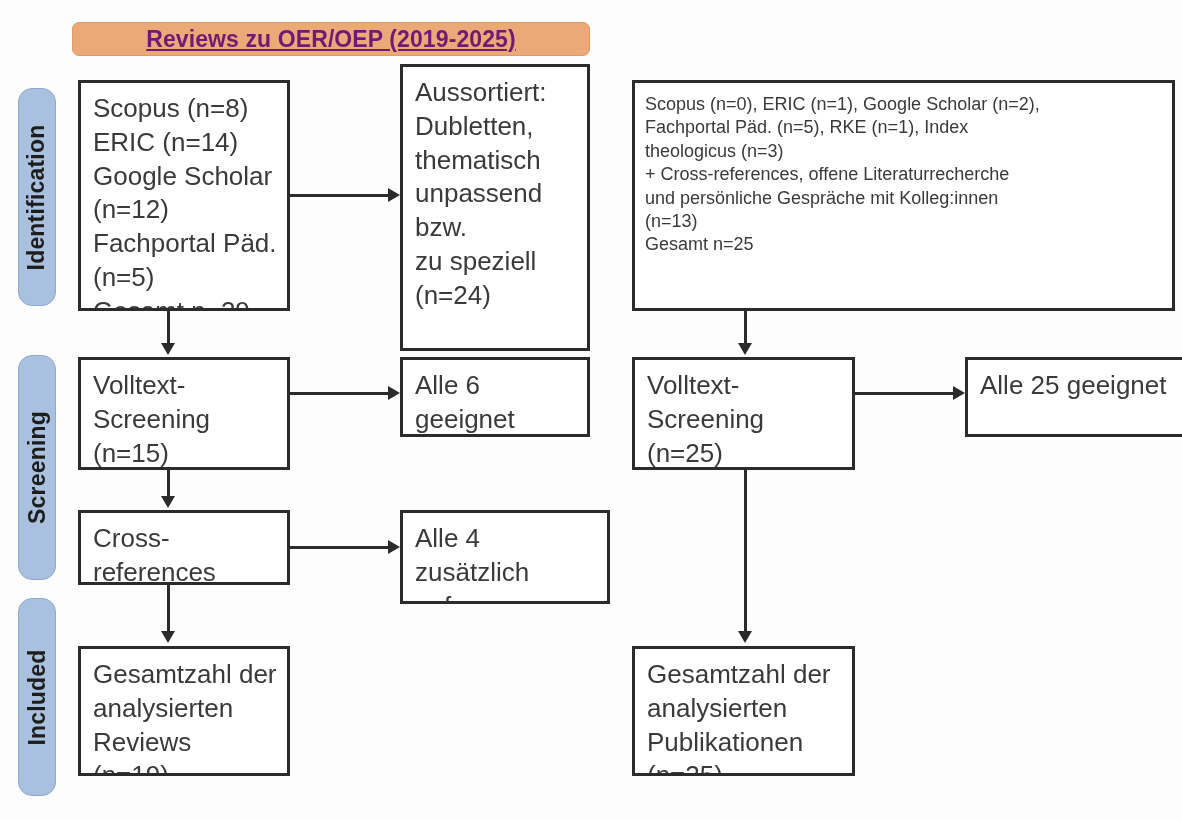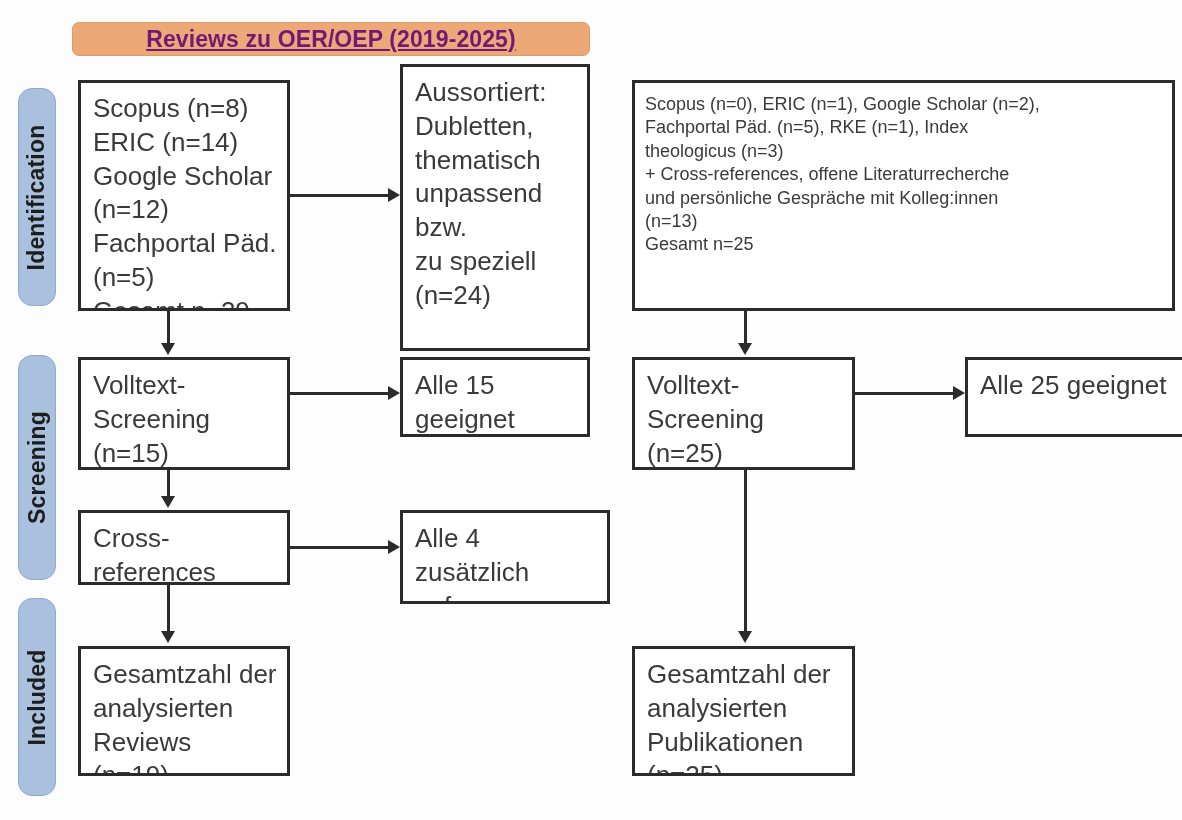--- a/index.html
+++ b/index.html
@@ -137,21 +137,21 @@
   <div class="conn h" style="left:290px; top:194px; width:100px;"></div>
   <div class="arrowhead right" style="left:388px; top:188px;"></div>
 
   <div class="conn v" style="left:167px; top:311px; height:34px;"></div>
   <div class="arrowhead down" style="left:161px; top:343px;"></div>
 
   <div class="flow-box" style="left:78px; top:357px; width:212px; height:113px;">Volltext-
 Screening
 (n=15)</div>
 
-  <div class="flow-box" style="left:400px; top:357px; width:190px; height:80px;">Alle 15 geeignet</div>
+  <div class="flow-box" style="left:400px; top:357px; width:190px; height:80px;">Alle 6 geeignet</div>
 
   <div class="conn h" style="left:290px; top:392px; width:100px;"></div>
   <div class="arrowhead right" style="left:388px; top:386px;"></div>
 
   <div class="conn v" style="left:167px; top:470px; height:28px;"></div>
   <div class="arrowhead down" style="left:161px; top:496px;"></div>
 
   <div class="flow-box" style="left:78px; top:510px; width:212px; height:75px;">Cross-references
 (n=6)</div>
 

